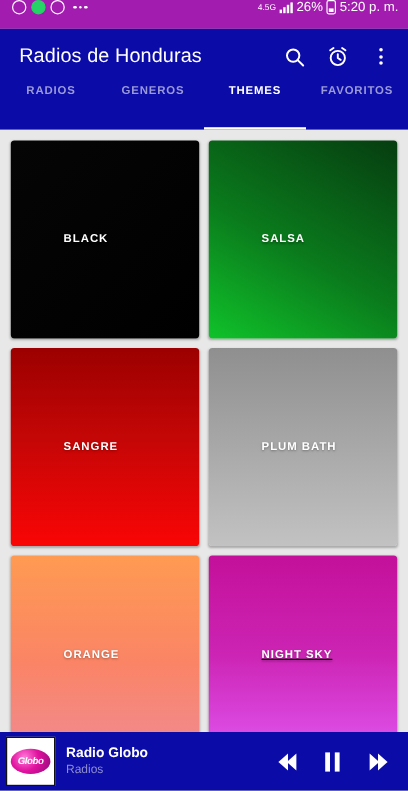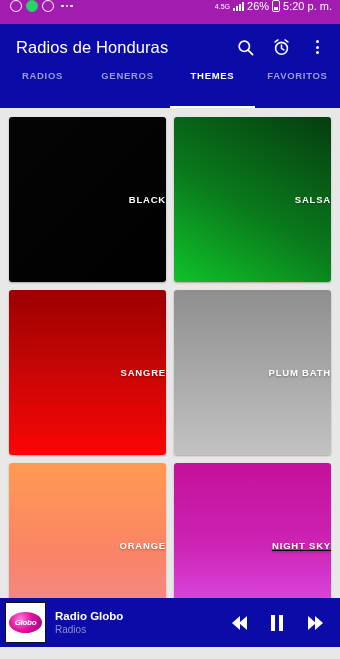--- a/index.html
+++ b/index.html
@@ -63,32 +63,33 @@
   .grid{
     padding:9px; display:grid;
     grid-template-columns:1fr 1fr;
     grid-auto-rows:165px;
     gap:8px; background:#e8e8e8;
     height:calc(659px - 24px - 46px - 38px - 49px);
     align-content:start;
   }
   .tile{
     border-radius:3px; position:relative;
-    display:flex; align-items:center; justify-content:flex-end;
+    display:flex; align-items:center; justify-content:flex-start;
     box-shadow:0 1px 2px rgba(0,0,0,.28);
     overflow:hidden;
+    padding-left:44px;
   }
   .tile-label{
     color:#ffffff; font-size:9.5px; font-weight:700;
     letter-spacing:.8px; text-shadow:0 1px 2px rgba(0,0,0,.35);
   }
 
   
   .player{
-    position:absolute; left:0; bottom:12px; width:340px; height:49px;
+    position:absolute; left:0; bottom:0; width:340px; height:49px;
     background:#0b0ba8; display:flex; align-items:center; padding:0 10px 0 5px;
   }
   .art{
     width:41px; height:41px; background:#ffffff; border:1.5px solid #111;
     display:flex; align-items:center; justify-content:center; flex:0 0 auto;
   }
   .art-oval{
     width:33px; height:21px; border-radius:50%;
     background:radial-gradient(circle at 35% 35%, #ff7ad9 0%, #e0119e 45%, #8c0c7a 100%);
     display:flex; align-items:center; justify-content:center;

